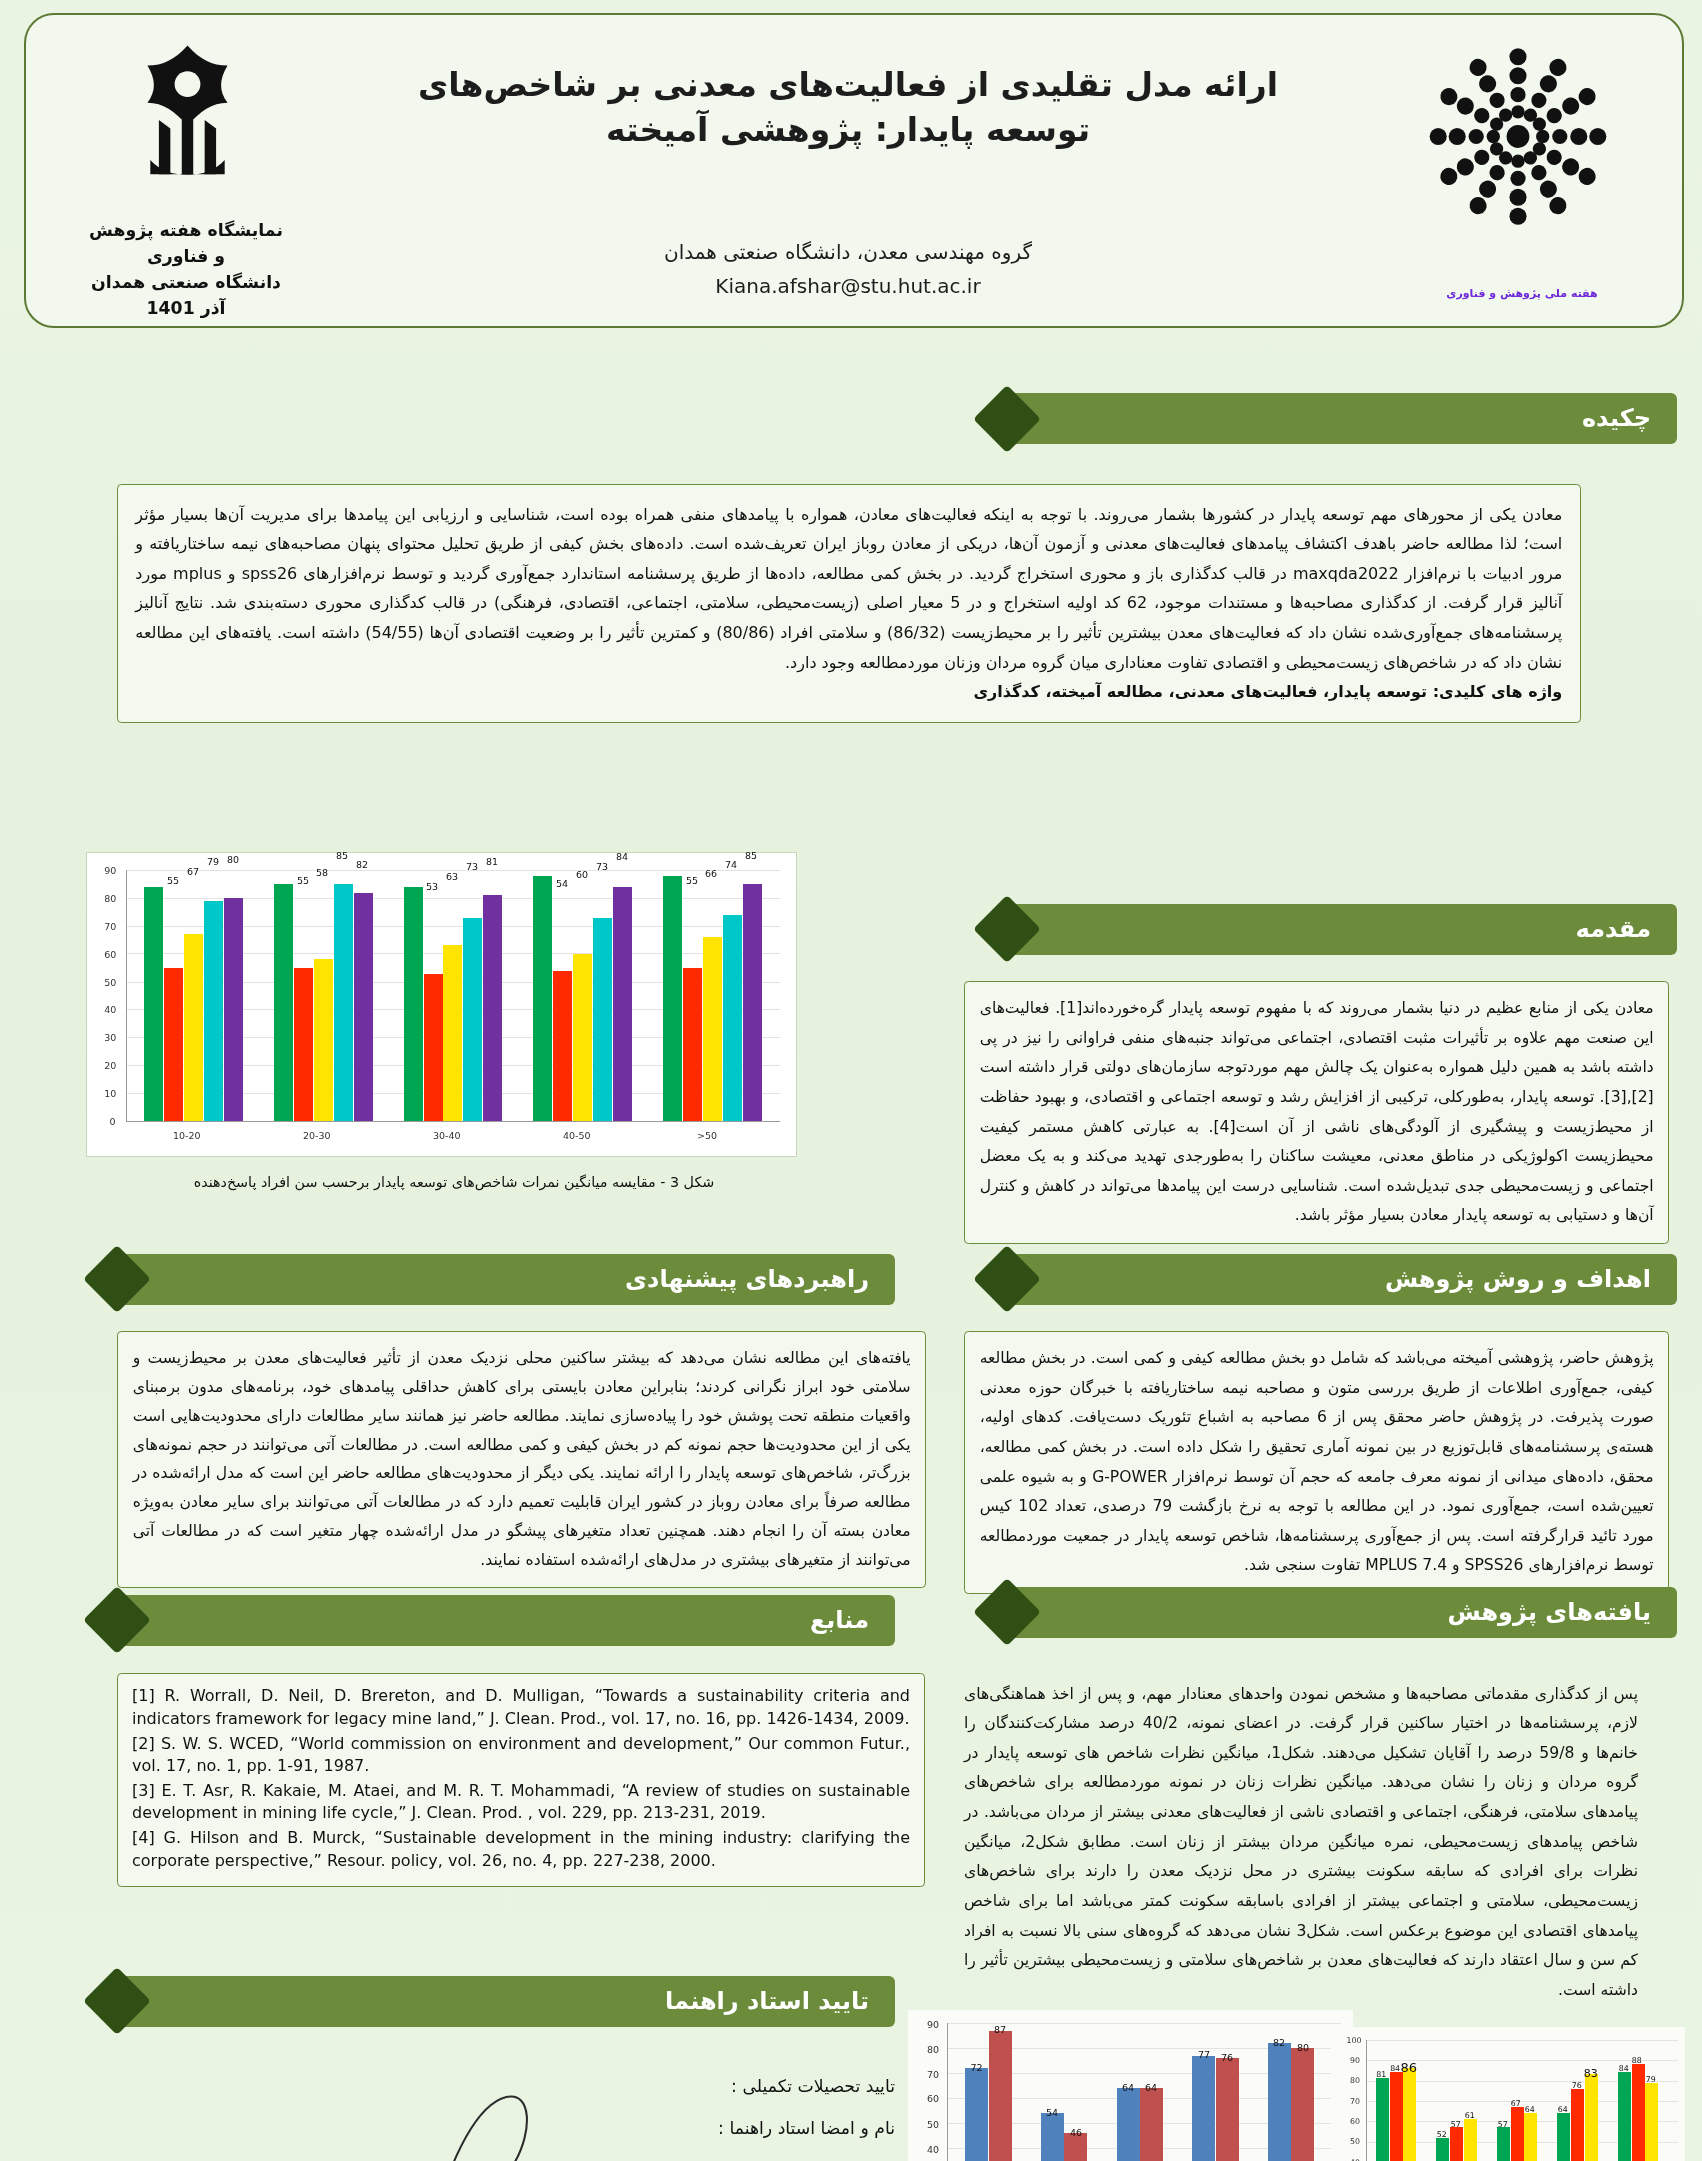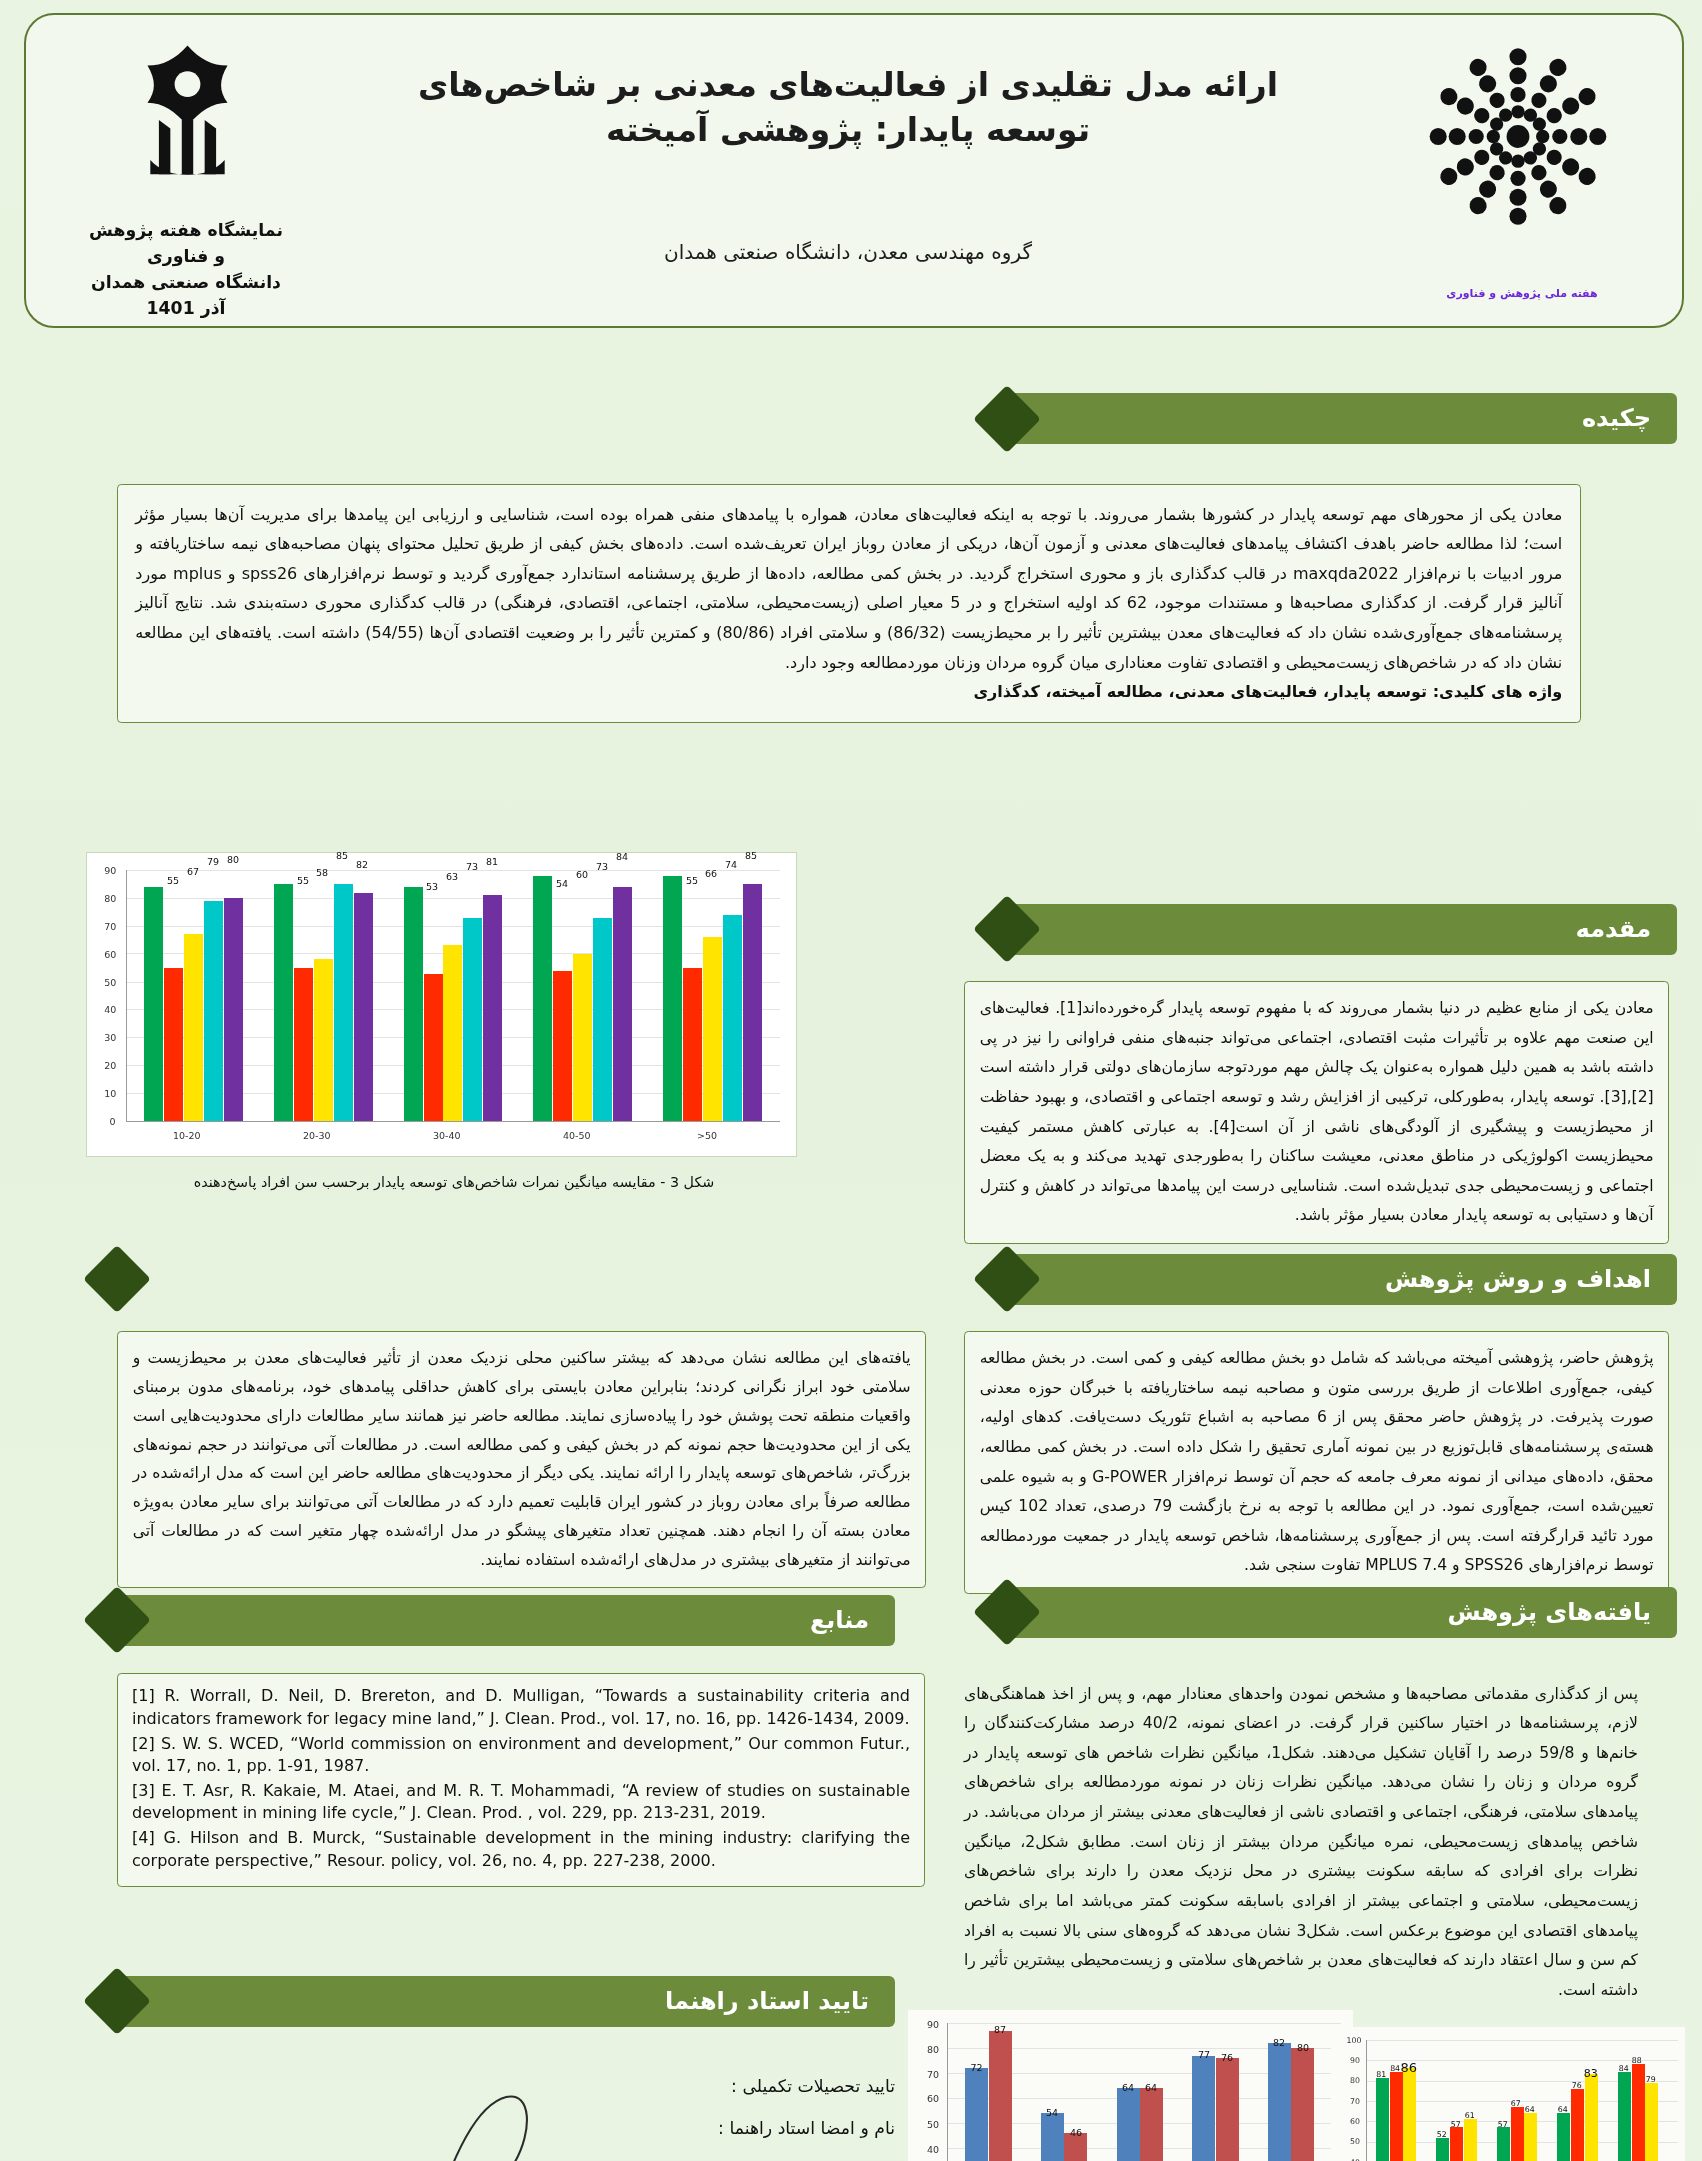--- a/index.html
+++ b/index.html
@@ -61,20 +61,21 @@
       <path d="M24 86 C36 100 64 100 76 86 L76 96 L24 96 Z" fill="#111"></path>
     </svg>
     <div class="left-caption">
       <div>نمایشگاه هفته پژوهش و فناوری</div>
       <div>دانشگاه صنعتی همدان</div>
       <div>آذر 1401</div>
     </div>
 
     <div class="hdr-title">ارائه مدل تقلیدی از فعالیت‌های معدنی بر شاخص‌های توسعه پایدار: پژوهشی آمیخته</div>
     <div class="hdr-affil">گروه مهندسی معدن، دانشگاه صنعتی همدان</div>
+    <div class="hdr-email">Kiana.afshar@stu.hut.ac.ir</div>
 
     <svg class="logo-right" viewBox="0 0 200 200">
       <g fill="#111">
         <g id="arm">
           <circle cx="100" cy="16" r="9"></circle>
             <circle cx="100" cy="36" r="9"></circle>
           <circle cx="100" cy="56" r="8"></circle>
             <circle cx="100" cy="74" r="7"></circle>
         </g>
         <use href="#arm" transform="rotate(30 100 100)"></use>
@@ -124,20 +125,23 @@
 
   <div class="secbar" style="left:1007px;top:1587px;width:670px;">
     <span class="txt">یافته‌های پژوهش</span>
   </div>
   <div class="diamond" style="left:983px;top:1588px;"></div>
 
   <div style="position:absolute;left:964px;top:1664px;width:674px;direction:rtl;font-size:15.6px;line-height:1.9;color:#111;text-align:justify;">
     <p>پس از کدگذاری مقدماتی مصاحبه‌ها و مشخص نمودن واحدهای معنادار مهم، و پس از اخذ هماهنگی‌های لازم، پرسشنامه‌ها در اختیار ساکنین قرار گرفت. در اعضای نمونه، 40/2 درصد مشارکت‌کنندگان را خانم‌ها و 59/8 درصد را آقایان تشکیل می‌دهند. شکل1، میانگین نظرات شاخص های توسعه پایدار در گروه مردان و زنان را نشان می‌دهد. میانگین نظرات زنان در نمونه موردمطالعه برای شاخص‌های پیامدهای سلامتی، فرهنگی، اجتماعی و اقتصادی ناشی از فعالیت‌های معدنی بیشتر از مردان می‌باشد. در شاخص پیامدهای زیست‌محیطی، نمره میانگین مردان بیشتر از زنان است. مطابق شکل2، میانگین نظرات برای افرادی که سابقه سکونت بیشتری در محل نزدیک معدن را دارند برای شاخص‌های زیست‌محیطی، سلامتی و اجتماعی بیشتر از افرادی باسابقه سکونت کمتر می‌باشد اما برای شاخص پیامدهای اقتصادی این موضوع برعکس است. شکل3 نشان می‌دهد که گروه‌های سنی بالا نسبت به افراد کم سن و سال اعتقاد دارند که فعالیت‌های معدن بر شاخص‌های سلامتی و زیست‌محیطی بیشترین تأثیر را داشته است.</p>
   </div>
 
+  <div class="secbar" style="left:117px;top:1254px;width:778px;">
+    <span class="txt">راهبردهای پیشنهادی</span>
+  </div>
   <div class="diamond" style="left:93px;top:1255px;"></div>
 
   <div class="tbox" style="left:117px;top:1331px;width:778px;padding:12px 14.7px;font-size:15.6px;line-height:1.85;">
     <p>یافته‌های این مطالعه نشان می‌دهد که بیشتر ساکنین محلی نزدیک معدن از تأثیر فعالیت‌های معدن بر محیط‌زیست و سلامتی خود ابراز نگرانی کردند؛ بنابراین معادن بایستی برای کاهش حداقلی پیامدهای خود، برنامه‌های مدون برمبنای واقعیات منطقه تحت پوشش خود را پیاده‌سازی نمایند. مطالعه حاضر نیز همانند سایر مطالعات دارای محدودیت‌هایی است یکی از این محدودیت‌ها حجم نمونه کم در بخش کیفی و کمی مطالعه است. در مطالعات آتی می‌توانند در حجم نمونه‌های بزرگ‌تر، شاخص‌های توسعه پایدار را ارائه نمایند. یکی دیگر از محدودیت‌های مطالعه حاضر این است که مدل ارائه‌شده در مطالعه صرفاً برای معادن روباز در کشور ایران قابلیت تعمیم دارد که در مطالعات آتی می‌توانند برای سایر معادن به‌ویژه معادن بسته آن را انجام دهند. همچنین تعداد متغیرهای پیشگو در مدل ارائه‌شده چهار متغیر است که در مطالعات آتی می‌توانند از متغیرهای بیشتری در مدل‌های ارائه‌شده استفاده نمایند.</p>
   </div>
 
   <div class="secbar" style="left:117px;top:1595px;width:778px;">
     <span class="txt">منابع</span>
   </div>
   <div class="diamond" style="left:93px;top:1596px;"></div>

